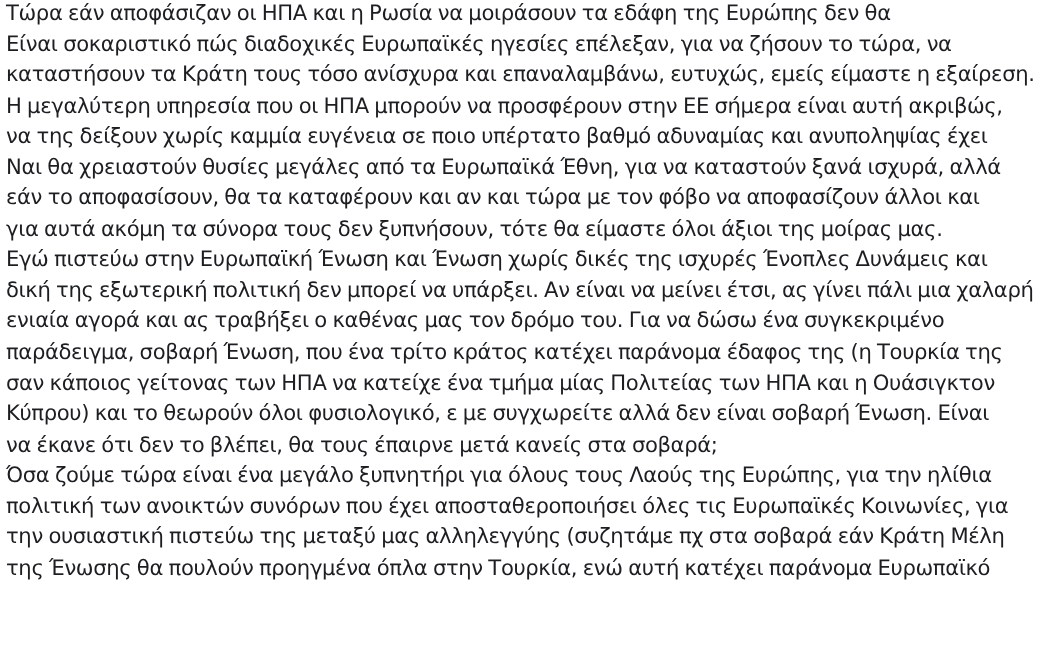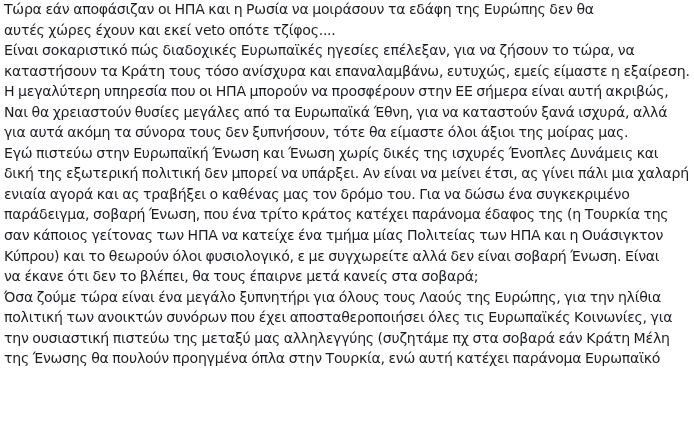--- a/index.html
+++ b/index.html
@@ -10,25 +10,26 @@
     font-size: 14.1px; line-height: 20.55px; color: #1c1e21;
     letter-spacing: -0.25px; word-spacing: -0.5px;
   }
   .line { white-space: nowrap; display: block; }
 </style>
 </head>
 <body>
 
 <div class="post">
   <span class="line">Τώρα εάν αποφάσιζαν οι ΗΠΑ και η Ρωσία να μοιράσουν τα εδάφη της Ευρώπης δεν θα</span>
-  <span class="line">αυτές χώρες έχουν και εκεί veto οπότε τζίφος....</span>
   <span class="line">Είναι σοκαριστικό πώς διαδοχικές Ευρωπαϊκές ηγεσίες επέλεξαν, για να ζήσουν το τώρα, να</span>
   <span class="line">καταστήσουν τα Κράτη τους τόσο ανίσχυρα και επαναλαμβάνω, ευτυχώς, εμείς είμαστε η εξαίρεση.</span>
   <span class="line">Η μεγαλύτερη υπηρεσία που οι ΗΠΑ μπορούν να προσφέρουν στην ΕΕ σήμερα είναι αυτή ακριβώς,</span>
+  <span class="line">να της δείξουν χωρίς καμμία ευγένεια σε ποιο υπέρτατο βαθμό αδυναμίας και ανυποληψίας έχει</span>
   <span class="line">Ναι θα χρειαστούν θυσίες μεγάλες από τα Ευρωπαϊκά Έθνη, για να καταστούν ξανά ισχυρά, αλλά</span>
+  <span class="line">εάν το αποφασίσουν, θα τα καταφέρουν και αν και τώρα με τον φόβο να αποφασίζουν άλλοι και</span>
   <span class="line">για αυτά ακόμη τα σύνορα τους δεν ξυπνήσουν, τότε θα είμαστε όλοι άξιοι της μοίρας μας.</span>
   <span class="line">Εγώ πιστεύω στην Ευρωπαϊκή Ένωση και Ένωση χωρίς δικές της ισχυρές Ένοπλες Δυνάμεις και</span>
   <span class="line">δική της εξωτερική πολιτική δεν μπορεί να υπάρξει. Αν είναι να μείνει έτσι, ας γίνει πάλι μια χαλαρή</span>
   <span class="line">ενιαία αγορά και ας τραβήξει ο καθένας μας τον δρόμο του. Για να δώσω ένα συγκεκριμένο</span>
   <span class="line">παράδειγμα, σοβαρή Ένωση, που ένα τρίτο κράτος κατέχει παράνομα έδαφος της (η Τουρκία της</span>
   <span class="line">σαν κάποιος γείτονας των ΗΠΑ να κατείχε ένα τμήμα μίας Πολιτείας των ΗΠΑ και η Ουάσιγκτον</span>
   <span class="line">Κύπρου) και το θεωρούν όλοι φυσιολογικό, ε με συγχωρείτε αλλά δεν είναι σοβαρή Ένωση. Είναι</span>
   <span class="line">να έκανε ότι δεν το βλέπει, θα τους έπαιρνε μετά κανείς στα σοβαρά;</span>
   <span class="line">Όσα ζούμε τώρα είναι ένα μεγάλο ξυπνητήρι για όλους τους Λαούς της Ευρώπης, για την ηλίθια</span>
   <span class="line">πολιτική των ανοικτών συνόρων που έχει αποσταθεροποιήσει όλες τις Ευρωπαϊκές Κοινωνίες, για</span>

